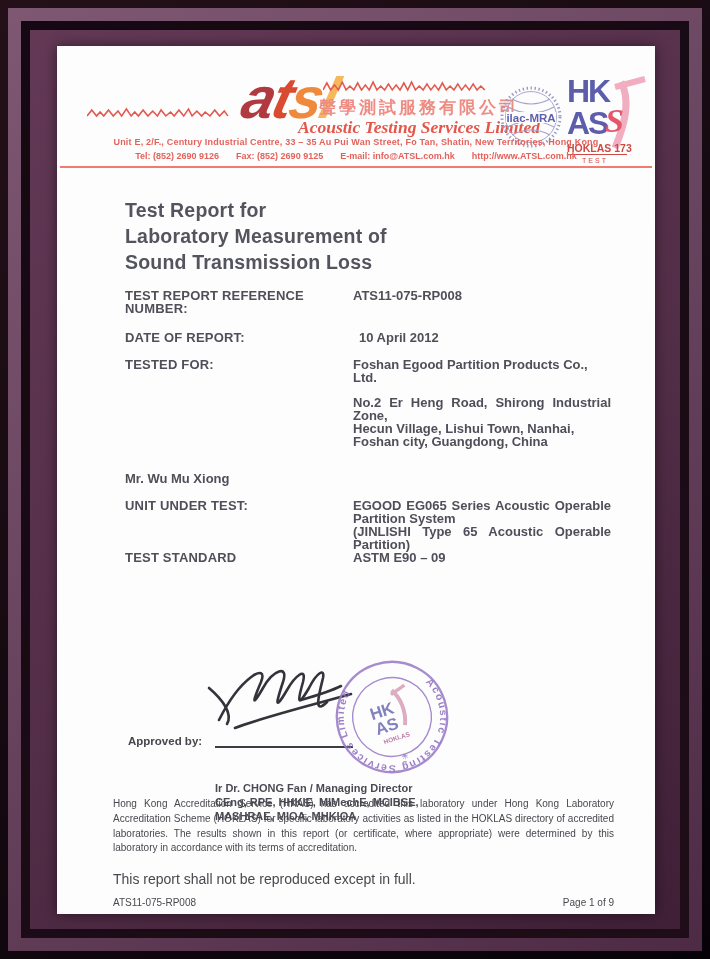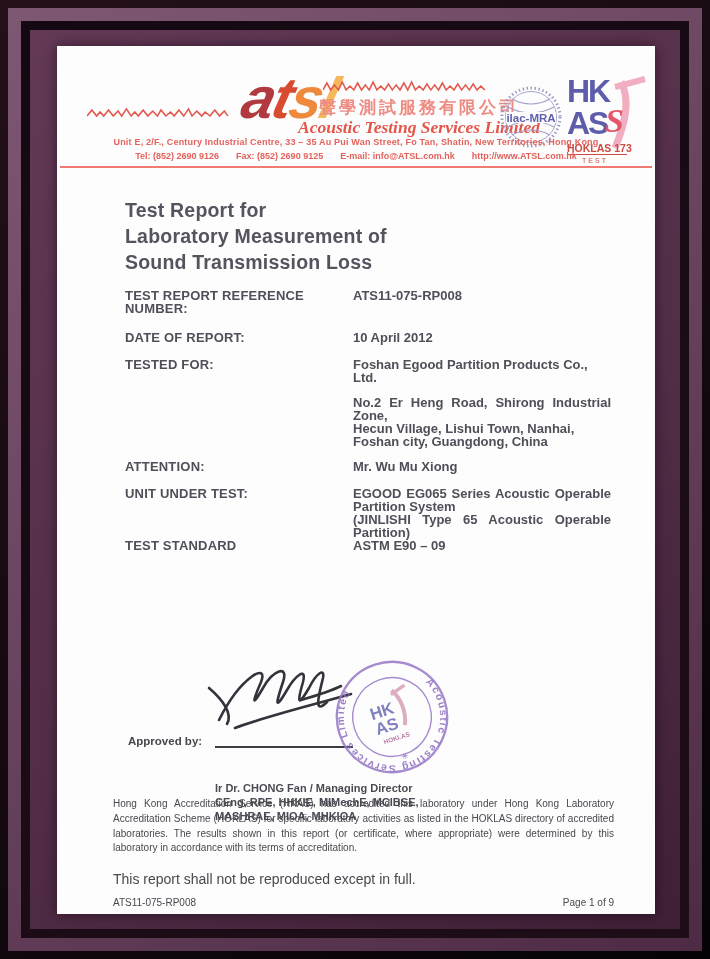--- a/index.html
+++ b/index.html
@@ -34,22 +34,22 @@
   
   .title { position:absolute; left:68px; top:151px; font-size:19.5px; font-weight:bold;
            color:#54545f; line-height:26px; letter-spacing:.2px; }
 
   
   .fields { position:absolute; left:68px; top:243px; width:492px;
             font-size:13px; font-weight:bold; color:#4f4f5a; line-height:13px; }
   .frow { display:flex; }
   .flabel { width:228px; flex:none; letter-spacing:.2px; }
   .fvalue { width:258px; flex:none; }
-  .r1 { margin-bottom:16px; } .r2 { margin-bottom:14px; }
-  .r3 { margin-bottom:12px; }  .r4 { margin-bottom:14px; }
+  .r1 { margin-bottom:16px; } .r2 { margin-bottom:14px;justify-content:space-between; }
+  .r3 { margin-bottom:24px; }  .r4 { margin-bottom:14px; }
   .r5 { } .r6 { margin-bottom:14px; }
   .addr-block { margin-top:12px; }
   .stretch { text-align:justify; text-align-last:justify; }
 
   
   .approved-label { position:absolute; left:71px; top:689px; font-size:11.5px;
                     font-weight:600; color:#46464e; }
   .sig-svg { position:absolute; left:148px; top:610px; }
   .sig-line { position:absolute; left:158px; top:700px; width:138px; height:1.6px; background:#3c3c44; }
   .sig-name { position:absolute; left:158px; top:705px; font-size:11px; font-weight:bold;
@@ -143,21 +143,20 @@
         <div class="fvalue">
           <div>Foshan Egood Partition Products Co., Ltd.</div>
           <div class="addr-block">
             <div class="stretch">No.2 Er Heng Road, Shirong Industrial Zone,</div>
             <div>Hecun Village, Lishui Town, Nanhai,</div>
             <div>Foshan city, Guangdong, China</div>
           </div>
         </div>
       </div>
       <div class="frow r4">
-        <div class="flabel">ATTENTION:</div>
         <div class="fvalue">Mr. Wu Mu Xiong</div>
       </div>
       <div class="frow r5">
         <div class="flabel">UNIT UNDER TEST:</div>
         <div class="fvalue">
           <div class="stretch">EGOOD EG065 Series Acoustic Operable</div>
           <div>Partition System</div>
           <div class="stretch">(JINLISHI Type 65 Acoustic Operable</div>
           <div>Partition)</div>
         </div>

